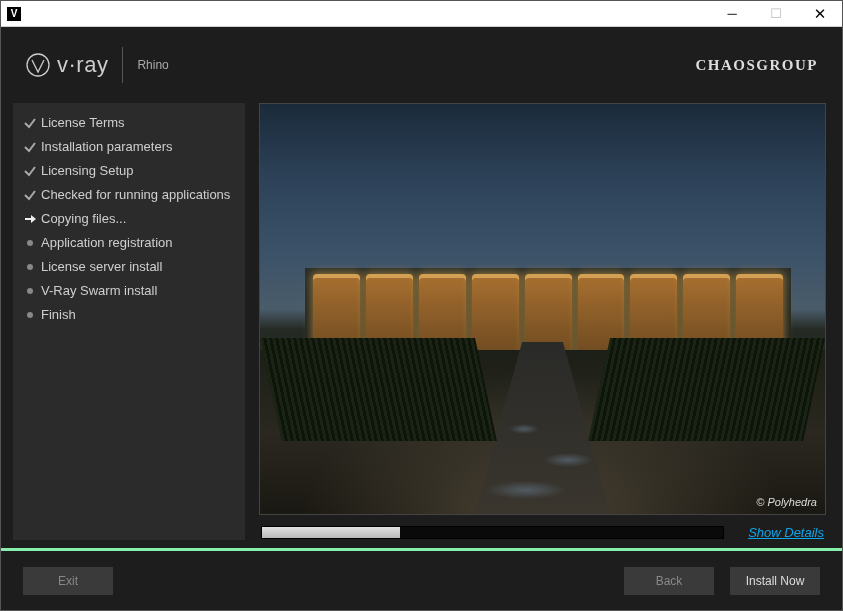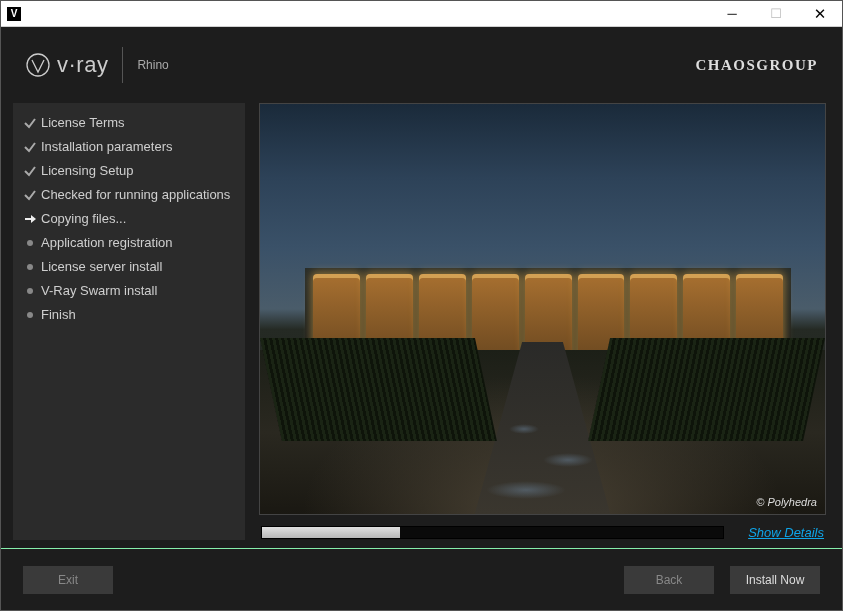--- a/index.html
+++ b/index.html
@@ -197,21 +197,21 @@
       background: linear-gradient(to bottom, #e0e0e0 0%, #b8b8b8 100%);
     }
     .show-details {
       color: #0ea5e9;
       font-size: 13px;
       text-decoration: underline;
       cursor: pointer;
     }
     .footer {
       height: 62px;
-      border-top: 1px solid #86efac;
+      border-top: 3px solid #86efac;
       display: flex;
       align-items: center;
       padding: 0 22px;
       gap: 16px;
     }
     .btn {
       width: 90px; height: 28px;
       background: #3a3a3a;
       color: #888;
       display: flex;

